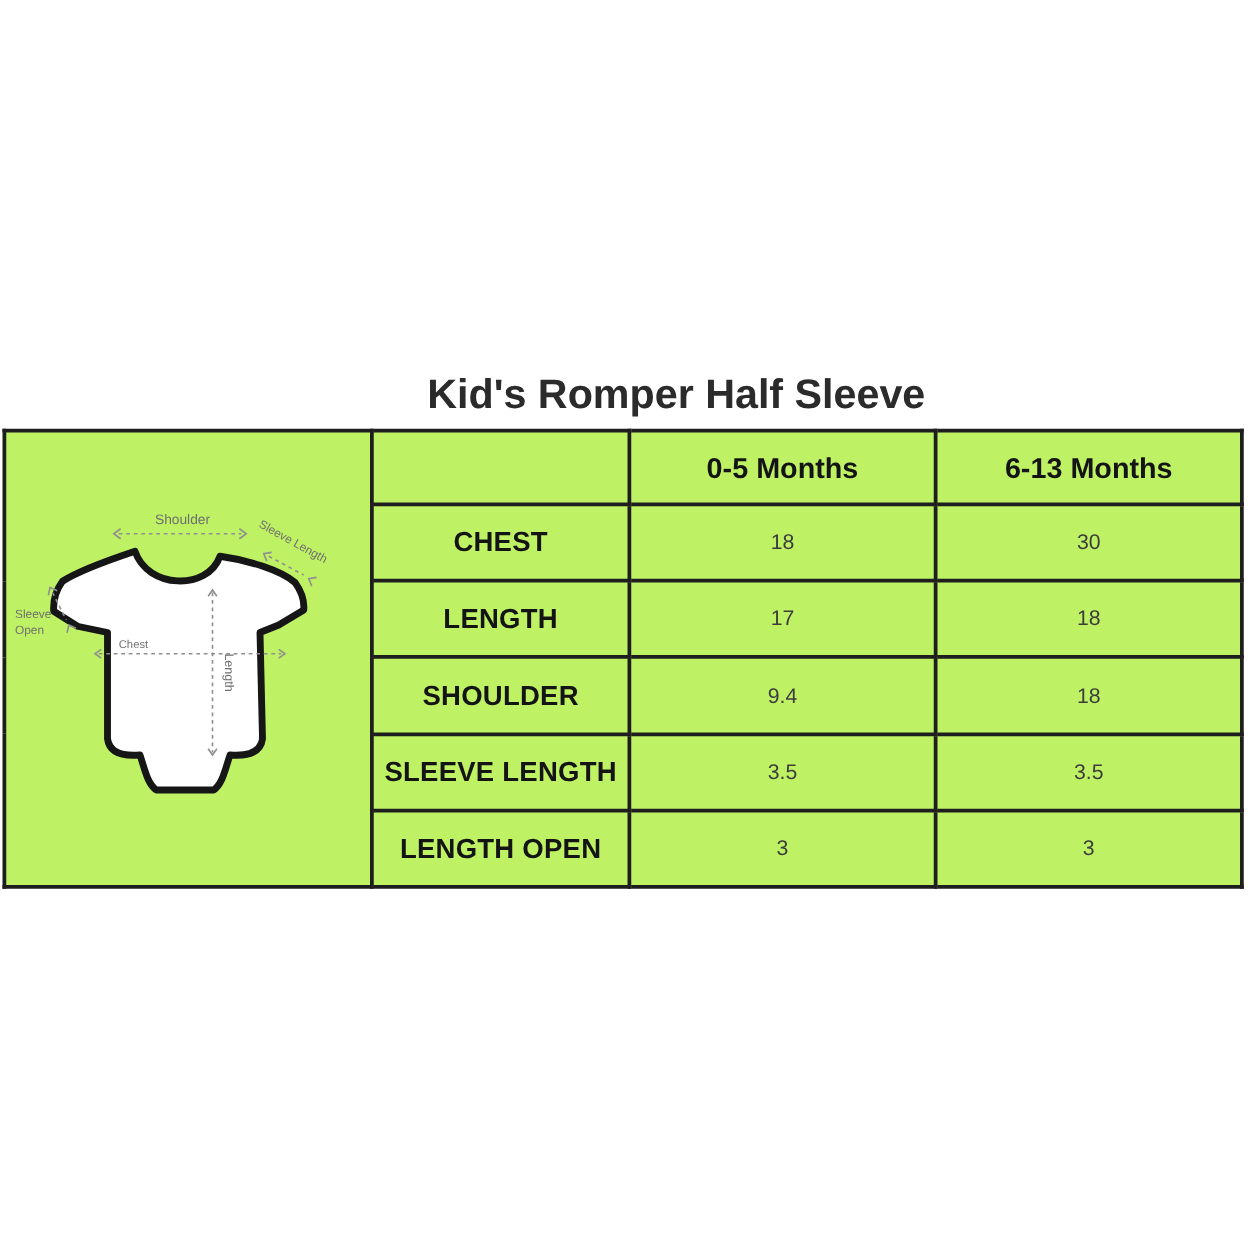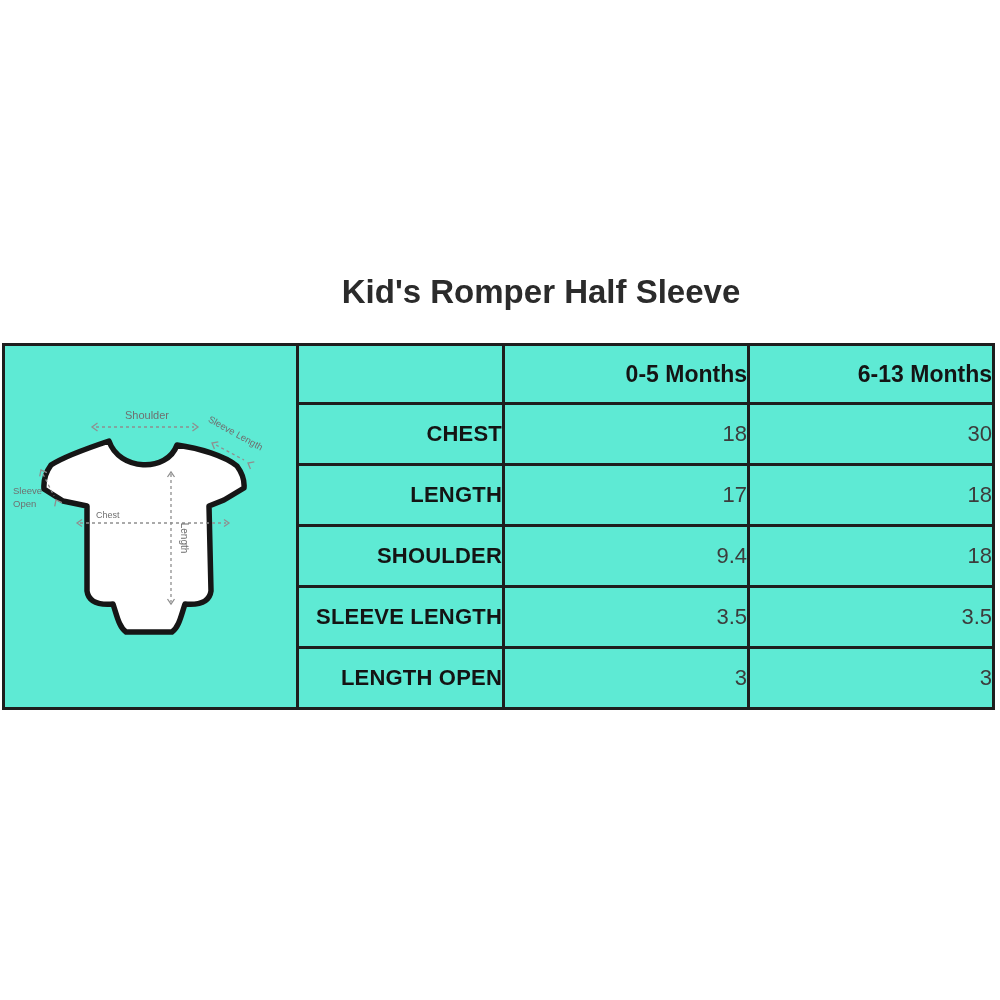--- a/index.html
+++ b/index.html
@@ -5,62 +5,62 @@
   html,body{margin:0;padding:0;background:#ffffff;}
   .page{
     position:relative;
     width:1000px;height:1000px;
     background:#ffffff;
     font-family:"Liberation Sans", sans-serif;
     overflow:hidden;
   }
   .title{
     position:absolute;
-    top:273px;left:541px;
+    top:296px;left:541px;
     transform:translateX(-50%);
     white-space:nowrap;
     font-size:33px;
     font-weight:600;
     color:#2b2b2b;
     letter-spacing:0px;
   }
   .chart-wrap{
     position:absolute;
     left:2px;top:343px;
   }
   table.size-chart{
     border-collapse:collapse;
     table-layout:fixed;
   }
   table.size-chart td, table.size-chart th{
     border:3px solid #1e1e1e;
-    text-align:right;
+    text-align:center;
     vertical-align:middle;
     padding:0;
-    background:#5eead4;
+    background:#bef264;
   }
   .diagram-cell{width:291px;}
   .label-col{width:203px;}
   .val-col{width:242px;}
   tr.head-row{height:59px;}
   tr.data-row{height:61px;}
   th.col-header{
     font-size:23px;
     font-weight:bold;
     color:#141414;
     font-family:"Liberation Sans", sans-serif;
   }
   td.row-label{
     font-size:22px;
     font-weight:bold;
     color:#141414;
     letter-spacing:0.2px;
   }
   td.value{
-    font-size:22px;
+    font-size:17px;
     font-weight:400;
     color:#3c3c3c;
   }
   svg text{font-family:"Liberation Sans", sans-serif;}
   .ann-text{fill:#6f6f6f;}
   .ann-line{stroke:#8f8f8f;stroke-width:1.3;fill:none;stroke-dasharray:3 3;}
   .ann-chev{stroke:#8f8f8f;stroke-width:1.3;fill:none;}
   .romper-outline{fill:#ffffff;stroke:#161616;stroke-width:5.5;stroke-linejoin:round;stroke-linecap:round;}
 </style>
 </head>

